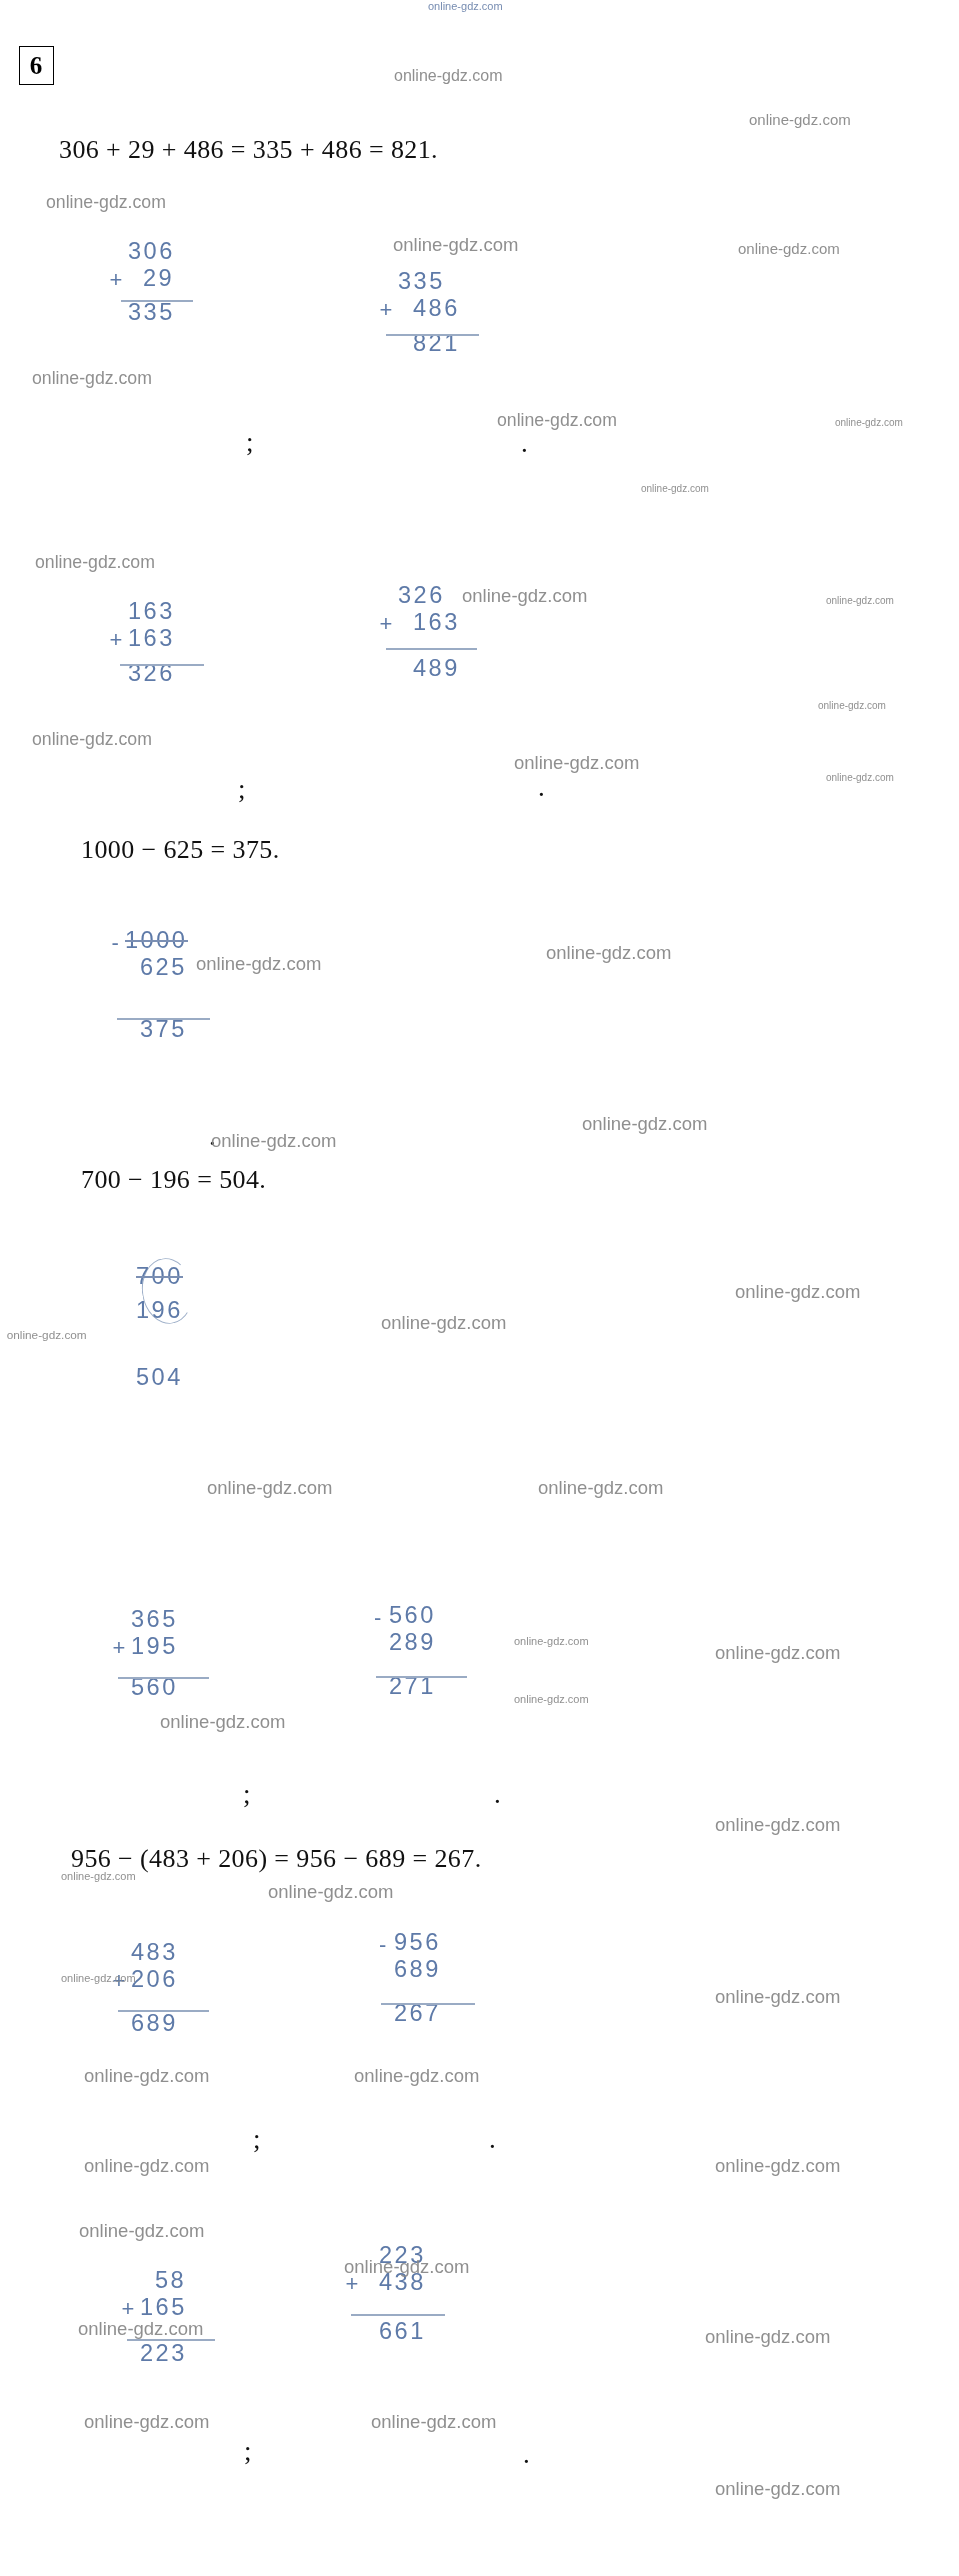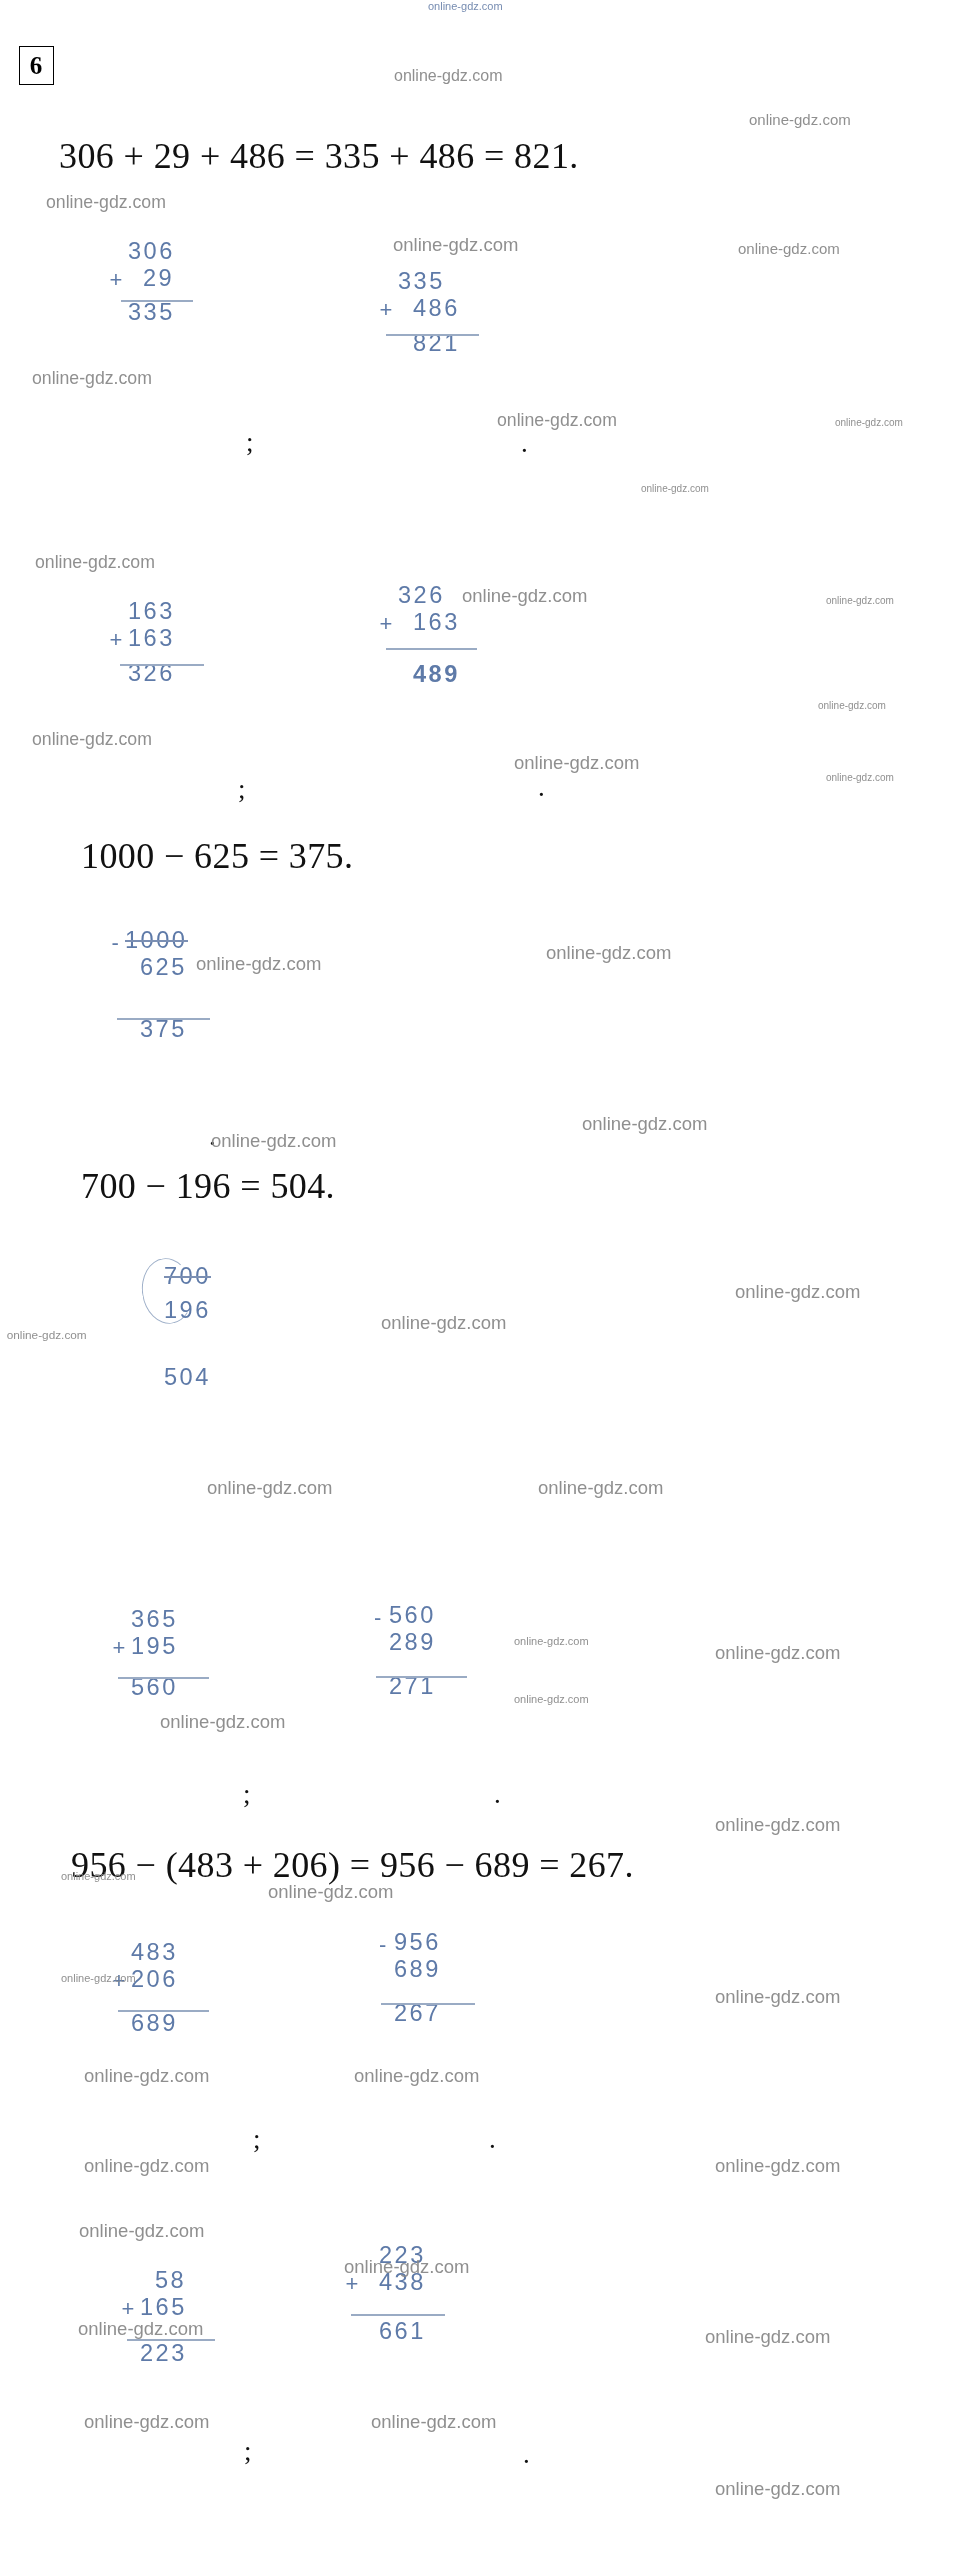--- a/index.html
+++ b/index.html
@@ -47,21 +47,21 @@
     font-family: "Liberation Serif", serif;
     font-size: 25px;
     font-weight: bold;
     color: #000;
   }
 
   
   .eq {
     position: absolute;
     font-family: "Liberation Serif", serif;
-    font-size: 36px;
+    font-size: 26px;
     color: #111;
     white-space: nowrap;
     letter-spacing: 0.4px;
   }
 
   
   .col {
     position: absolute;
     font-family: "Liberation Sans", sans-serif;
     color: #5e7aa8;
@@ -144,39 +144,39 @@
     <span class="rule" style="left:-8.4px; top:66px; width:84px;"></span>
     <span class="num" style="margin-top:8.4px;">326</span>
   </div>
   <div class="punct" style="left:238px; top:774px;">;</div>
 
   <div class="col" style="left:398px; top:582px;">
     <span class="sign" style="top:29px;">+</span>
     <span class="num">326</span>
     <span class="num ind">163</span>
     <span class="rule" style="left:-11.8px; top:66px; width:91px;"></span>
-    <span class="num ind" style="margin-top:25px;font-weight:bold;">489</span>
+    <span class="num ind" style="margin-top:19px;">489</span>
   </div>
   <div class="punct" style="left:538px; top:772px;">.</div>
 
   <div class="eq" style="left:81px; top:835px;text-align:right;">1000 − 625 = 375.</div>
 
   <div class="col" style="left:125px; top:927px;">
     <span class="sign" style="top:3.4px; left:-13.5px;">-</span>
     <span class="num strike">1000</span>
     <span class="num ind">625</span>
     <span class="rule" style="left:-8.4px; top:91px; width:93px;"></span>
     <span class="num ind" style="margin-top:35px;">375</span>
   </div>
   <div class="punct" style="left:209px; top:1121px;">.</div>
 
   <div class="eq" style="left:81px; top:1165px;">700 − 196 = 504.</div>
 
   <div class="loopmark" style="left:142px; top:1258px;"></div>
-  <div class="col" style="left:164px; top:1263px;">
+  <div class="col" style="left:136px; top:1263px;">
     <span class="num strike">700</span>
     <span class="num" style="margin-top:6.7px;">196</span>
     <span class="num" style="margin-top:40px;">504</span>
   </div>
 
 
   <div class="col" style="left:131px; top:1606px;">
     <span class="sign" style="top:29px;">+</span>
     <span class="num">365</span>
     <span class="num">195</span>

